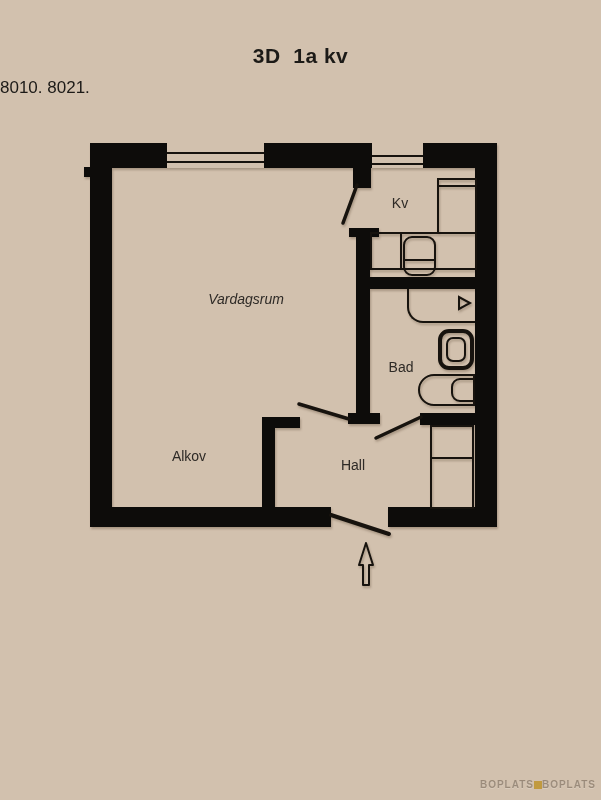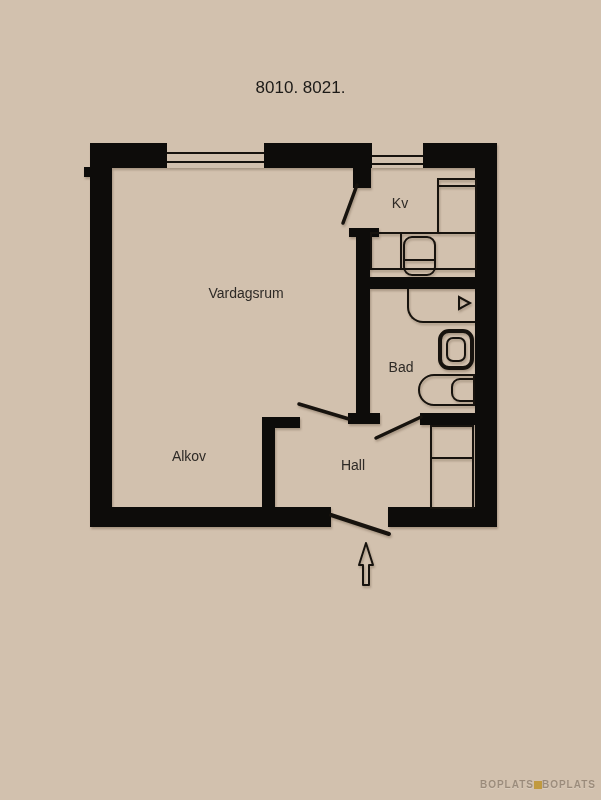--- a/index.html
+++ b/index.html
@@ -17,21 +17,21 @@
     overflow:hidden;
   }
   #stage{position:relative;width:601px;height:800px;background:var(--bg);}
   .title{
     position:absolute;left:0;right:0;top:44px;
     text-align:center;font-size:21px;font-weight:600;color:var(--title);
     white-space:pre;letter-spacing:0.5px;
   }
   .subtitle{
     position:absolute;left:0;right:0;top:78px;
-    text-align:center;font-size:17px;font-weight:400;color:var(--title);
+    text-align:left;font-size:17px;font-weight:400;color:var(--title);
     white-space:pre;
   }
   #plan{position:absolute;inset:0;filter:drop-shadow(1px 2px 1px rgba(70,50,30,0.30));}
   .w{position:absolute;background:var(--wall);}
   .win{position:absolute;background:var(--bg);}
   .win .wline{position:absolute;left:0;right:0;height:2px;background:var(--line);}
   .fx{position:absolute;border:2px solid var(--line);background:transparent;box-sizing:border-box;}
   .fx .div-h{position:absolute;left:0;right:0;height:2px;background:var(--line);}
   .fx .div-v{position:absolute;top:0;bottom:0;width:2px;background:var(--line);}
   svg.overlay{position:absolute;left:0;top:0;pointer-events:none;}
@@ -46,20 +46,21 @@
     text-shadow:0 1px 0 rgba(255,255,255,0.18);
     display:flex;align-items:center;
   }
   .wm-square{width:8px;height:8px;background:#c19a3f;display:inline-block;}
 </style>
 </head>
 <body>
 
 <div id="stage">
 
+  <div class="title">3D  1a kv</div>
   <div class="subtitle">8010. 8021.</div>
 
   <div id="plan">
 
     <div class="w" style="left:90px;top:143px;width:407px;height:25px;"></div>
     <div class="w" style="left:90px;top:143px;width:22px;height:384px;"></div>
     <div class="w" style="left:84px;top:167px;width:6px;height:10px;"></div>
     <div class="w" style="left:475px;top:143px;width:22px;height:384px;"></div>
     <div class="w" style="left:90px;top:507px;width:241px;height:20px;"></div>
     <div class="w" style="left:388px;top:507px;width:109px;height:20px;"></div>
@@ -105,21 +106,21 @@
     <svg class="overlay" width="601" height="800" viewBox="0 0 601 800">
       <line x1="357" y1="185" x2="343" y2="223" stroke="var(--line)" stroke-width="3.5" stroke-linecap="round"></line>
       <line x1="299" y1="404" x2="349" y2="419" stroke="var(--line)" stroke-width="3.5" stroke-linecap="round"></line>
       <line x1="376" y1="438" x2="421" y2="417" stroke="var(--line)" stroke-width="3.5" stroke-linecap="round"></line>
       <line x1="331" y1="515" x2="389" y2="534" stroke="var(--line)" stroke-width="4" stroke-linecap="round"></line>
       <polygon points="459,297 459,309 470,303" fill="none" stroke="var(--line)" stroke-width="2"></polygon>
       <path d="M366,543 L359,565 L363,565 L363,585 L369,585 L369,565 L373,565 Z" fill="none" stroke="var(--line)" stroke-width="2" stroke-linejoin="round"></path>
     </svg>
   </div>
 
-  <div class="room-label" style="left:246px;top:293px;">Vardagsrum</div>
+  <div class="room-label" style="left:246px;top:299px;font-style:italic;">Vardagsrum</div>
   <div class="room-label" style="left:400px;top:203px;text-align:center;">Kv</div>
   <div class="room-label" style="left:401px;top:353px;margin-top:14px;">Bad</div>
   <div class="room-label" style="left:353px;top:465px;">Hall</div>
   <div class="room-label" style="left:189px;top:456px;">Alkov</div>
 
   <div class="watermark">
     <span>BOPLATS</span>
     <span class="wm-square"></span>
     <span>BOPLATS</span>
   </div>

